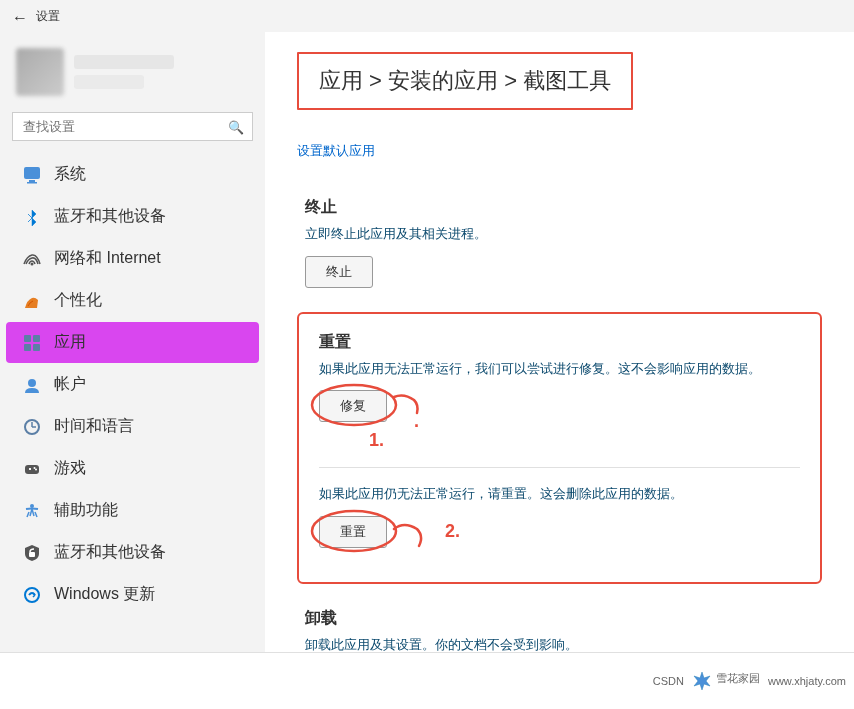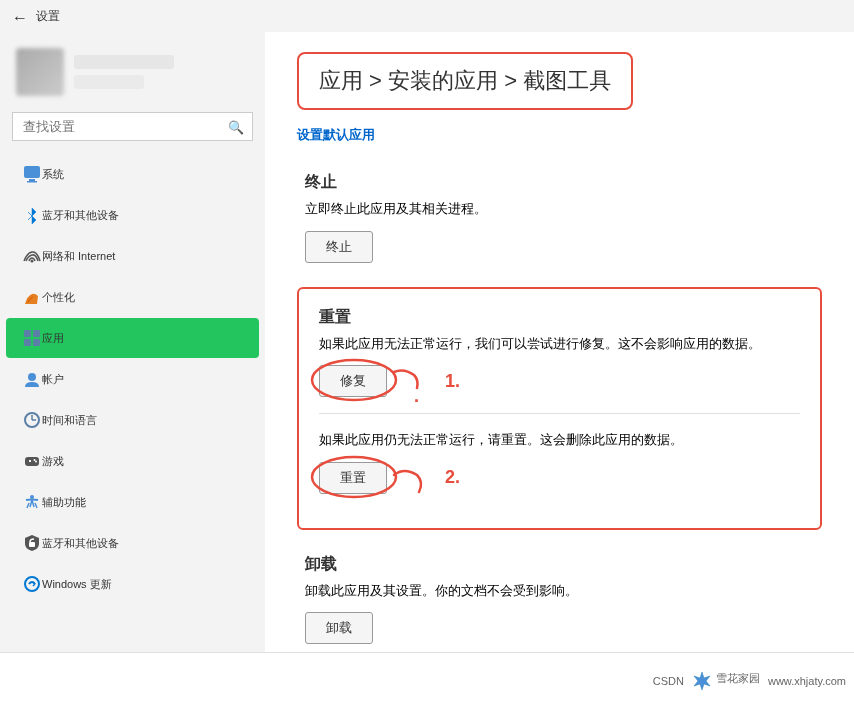--- a/index.html
+++ b/index.html
@@ -89,30 +89,31 @@
 
     .sidebar-nav {
       flex: 1;
       overflow-y: auto;
       padding: 4px 0;
     }
 
     .nav-item {
       display: flex;
       align-items: center;
+      gap: 12px;
       padding: 10px 16px;
-      font-size: 11px;
+      font-size: 16px;
       color: #333;
       cursor: pointer;
       border-radius: 4px;
       margin: 1px 6px;
     }
 
     .nav-item.active {
-      background: #22c55e;
+      background: #d946ef;
       font-weight: 500;
     }
 
     .nav-icon {
       width: 20px;
       height: 20px;
       display: flex;
       align-items: center;
       justify-content: center;
       flex-shrink: 0;
@@ -121,56 +122,55 @@
     
     .content {
       flex: 1;
       background: white;
       padding: 20px 32px;
       overflow-y: auto;
     }
 
     .breadcrumb-box {
       border: 2.5px solid #e74c3c;
-      border-radius: 8px;
+      border-radius: 1px;
       padding: 12px 20px;
-      margin-bottom: 16px;
+      margin-bottom: 32px;
       display: inline-block;
     }
 
     .breadcrumb-text {
       font-size: 22px;
       font-weight: 400;
       color: #333;
     }
 
     .set-default-link {
       color: #0066cc;
       font-size: 13px;
       text-decoration: none;
-      margin-bottom: 28px;
+      margin-bottom: 37px;
       display: block;
-      font-weight: bold;
     }
 
     .section {
       margin-bottom: 24px;
       margin-left: 8px;
     }
 
     .section-title {
       font-size: 16px;
       font-weight: 600;
       color: #333;
       margin-bottom: 6px;
     }
 
     .section-desc {
       font-size: 13px;
-      color: #000000;
+      color: #0c4a6e;
       margin-bottom: 12px;
       line-height: 1.5;
     }
 
     .action-btn {
       border: 1px solid #999;
       background: #f5f5f5;
       padding: 6px 20px;
       font-size: 13px;
       cursor: pointer;
@@ -370,21 +370,21 @@
       <button class="action-btn">终止</button>
     </div>
 
     
     <div class="reset-section-wrapper" style="position:relative; margin-bottom:24px;">
       <div class="reset-section">
         <div class="section-title">重置</div>
 
         <div class="sub-section">
           <div class="section-desc">如果此应用无法正常运行，我们可以尝试进行修复。这不会影响应用的数据。</div>
-          <div style="display:flex; align-items:center; gap:8px; position:relative;">
+          <div style="display:flex; align-items:flex-start; gap:8px; position:relative;flex-direction:column;">
             <button class="action-btn">修复</button>
 
             <svg width="120" height="60" style="position:absolute; left:-10px; top:-15px; pointer-events:none;">
               <ellipse cx="45" cy="30" rx="42" ry="20" fill="none" stroke="#e74c3c" stroke-width="2.5"></ellipse>
 
               <path d="M85 22 Q95 18 105 25 Q110 30 108 38" fill="none" stroke="#e74c3c" stroke-width="2.5" stroke-linecap="round"></path>
 
               <text x="105" y="52" font-size="18" fill="#e74c3c" font-weight="bold">.</text>
             </svg>
             <span style="margin-left:50px; font-size:18px; color:#e74c3c; font-weight:bold;">1.</span>

